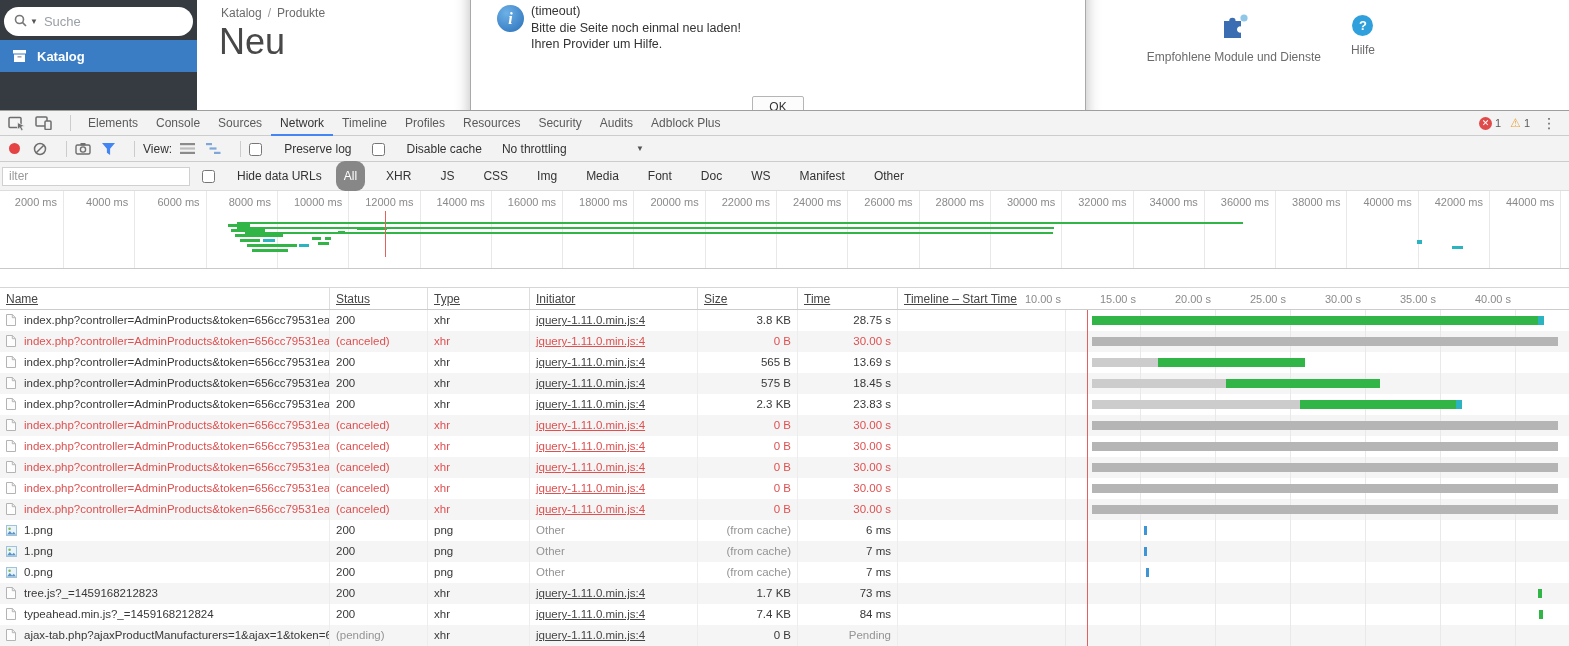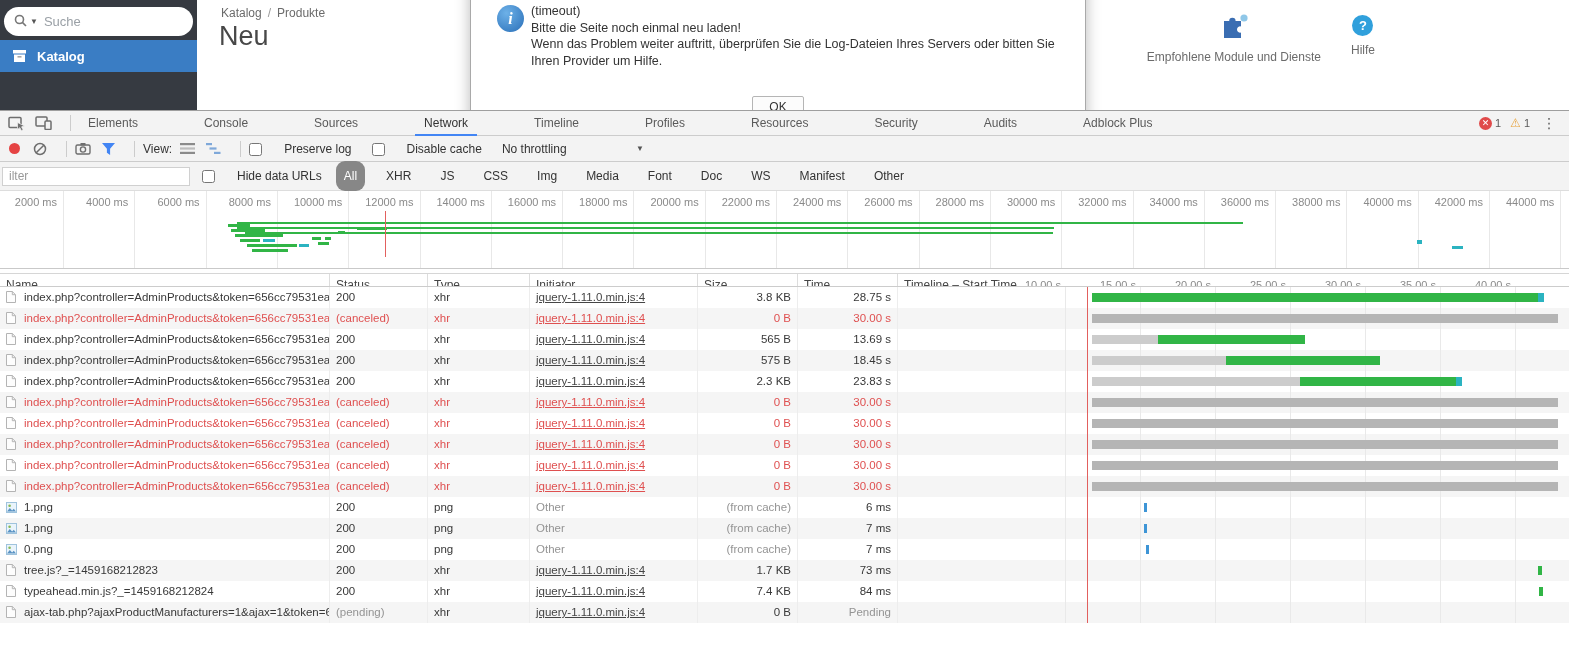--- a/index.html
+++ b/index.html
@@ -13,41 +13,41 @@
   .searchbox .s-caret { font-size:8px; color:#555; margin:0 6px 0 3px; }
   .searchbox input { border:none; outline:none; flex:1; min-width:0; font-size:13px; color:#444; font-family:"Liberation Sans",sans-serif; background:transparent; }
   .searchbox input::placeholder { color:#9aa0a6; }
   #sidebar-items { margin-top:10px; }
   .side-item { display:flex; align-items:center; gap:10px; height:30px; padding-left:13px; color:#cfd3d8; font-size:13px; cursor:pointer; }
   .side-item.active { background:#3a7dc4; color:#fff; height:32px; font-weight:bold; }
   .side-ico { display:inline-flex; width:14px; color:inherit; }
 
   .breadcrumb { position:absolute; left:221px; top:6px; font-size:12px; color:#6b6b6b; }
   .bc-sep { margin:0 6px; color:#999; }
-  .page-title { position:absolute; left:219px; top:21px; font-size:27px; color:#484848; }
+  .page-title { position:absolute; left:219px; top:21px; font-size:36px; color:#484848; }
 
   .top-right { position:absolute; right:10px; top:0; display:flex; gap:30px; }
   .tr-item { display:flex; flex-direction:column; align-items:center; gap:7px; padding-top:12px; cursor:pointer; }
   .tr-label { font-size:12px; color:#6b6b6b; white-space:nowrap; }
   .help-circle { width:21px; height:21px; border-radius:50%; background:#30a0dc; color:#fff; font-weight:bold; font-size:13px; display:flex; align-items:center; justify-content:center; margin-top:3px; }
 
   .dialog { position:absolute; left:470px; top:-36px; width:616px; height:176px; background:#fff; border:1px solid #a9a9a9; box-shadow:0 2px 14px rgba(0,0,0,.28); }
   .dlg-icon { position:absolute; left:26px; top:40px; width:27px; height:27px; border-radius:50%; background:radial-gradient(circle at 35% 30%, #6db1e8, #2a6fb8); color:#fff; font:italic bold 16px "Liberation Serif", serif; display:flex; align-items:center; justify-content:center; }
   .dlg-text { position:absolute; left:60px; top:38px; font-size:12.5px; color:#333; line-height:16.5px; }
   .dlg-line { white-space:nowrap; }
   .dlg-ok { position:absolute; left:calc(50% - 26px); top:131px; width:52px; height:22px; background:#fcfcfc; border:1px solid #b5b5b5; border-radius:2px; font-size:12px; color:#333; text-align:center; line-height:20px; cursor:pointer; }
 
   
   .dt { position:absolute; left:0; top:110px; width:1569px; height:536px; background:#fff; border-top:1px solid #9e9e9e; font-size:12px; }
   .vsep { width:1px; height:16px; background:#ccc; margin:0 8px; flex:0 0 auto; }
   .dt-ico { display:inline-flex; align-items:center; cursor:pointer; }
 
   .dt-tabs { height:25px; background:#f3f3f3; border-bottom:1px solid #ccc; display:flex; align-items:center; padding-left:8px; }
   .dt-tabs > .dt-ico { margin-right:10px; }
-  .tabs { display:flex;gap:48px; }
+  .tabs { display:flex; }
   .dt-tab { padding:0 9px; height:25px; line-height:25px; color:#5a5a5a; cursor:pointer; white-space:nowrap; }
   .dt-tab.active { color:#333; box-shadow:inset 0 -2px 0 #4285f4; }
   .tabs-right { margin-left:auto; display:flex; align-items:center; gap:9px; padding-right:10px; }
   .badge { display:inline-flex; align-items:center; gap:3px; cursor:pointer; }
   .err-circle { width:13px; height:13px; border-radius:50%; background:#e04a4a; color:#fff; font-size:9px; line-height:13px; text-align:center; }
   .warn-tri { color:#e8a33d; font-size:12px; line-height:13px; }
   .badge-count { font-size:11px; color:#5a5a5a; }
   .dots { color:#5a5a5a; font-size:14px; cursor:pointer; padding:0 3px; }
 
   .dt-toolbar { height:26px; background:#f3f3f3; border-bottom:1px solid #ccc; display:flex; align-items:center; padding-left:9px; }
@@ -66,21 +66,21 @@
   .pills { display:flex; align-items:center; }
   .pill { margin-right:13px; padding:8px 8px; border-radius:9px; color:#333; cursor:pointer; white-space:nowrap; }
   .pill.active { background:#878787; color:#fff; }
 
   .dt-overview { position:relative; height:78px; background:#fff; border-bottom:1px solid #c9c9c9; overflow:hidden; font-size:11px; cursor:crosshair; }
   .ov-grid { position:absolute; top:0; bottom:0; width:1px; background:#e8e8e8; }
   .ov-tick { position:absolute; top:5px; width:72px; text-align:right; color:#8a8a8a; white-space:nowrap; }
   .ov-bar { position:absolute; }
   .ov-load { position:absolute; top:20px; height:46px; width:1px; background:#e2605e; }
 
-  .dt-thead { display:flex; height:14px; margin-top:4px; border-top:1px solid #d6d6d6; border-bottom:1px solid #ccc; background:#fff; color:#454545;text-decoration:underline; }
+  .dt-thead { display:flex; height:23px; margin-top:18px; border-top:1px solid #d6d6d6; border-bottom:1px solid #ccc; background:#fff; color:#454545;text-decoration:underline; }
   .th { border-right:1px solid #ddd; padding:4px 6px 0; position:relative; overflow:hidden; white-space:nowrap; cursor:pointer; flex:0 0 auto; }
   .th.right { }
   .th:last-child { border-right:none; }
   .tl-tick { position:absolute; top:5px; width:60px; text-align:right; color:#8a8a8a; font-size:11px; }
 
   #rows { position:relative; width:1569px; }
   .req-row { display:flex; height:21px; line-height:21px; font-size:11.5px; color:#383838; cursor:pointer; }
   .req-row.alt { background:#f5f5f5; }
   .req-row.err { color:#df5050; }
   .cell { padding:0 6px; overflow:hidden; white-space:nowrap; height:21px; border-right:1px solid #ededed; flex:0 0 auto; }
@@ -156,21 +156,20 @@
             <span>Katalog</span>
           </div>
         </div>
     </div>
 
     <div class="dialog">
       <div class="dlg-icon">i</div>
       <div class="dlg-text" id="dialog-lines">
           <div class="dlg-line">(timeout)</div>
           <div class="dlg-line">Bitte die Seite noch einmal neu laden!</div>
-          <div class="dlg-line">Wenn das Problem weiter auftritt, überprüfen Sie die Log-Dateien Ihres Servers oder bitten Sie</div>
           <div class="dlg-line">Ihren Provider um Hilfe.</div>
         </div>
       <div class="dlg-ok">OK</div>
     </div>
   </div>
 
   <div class="dt">
 
     <div class="dt-tabs">
       <span class="dt-ico">

